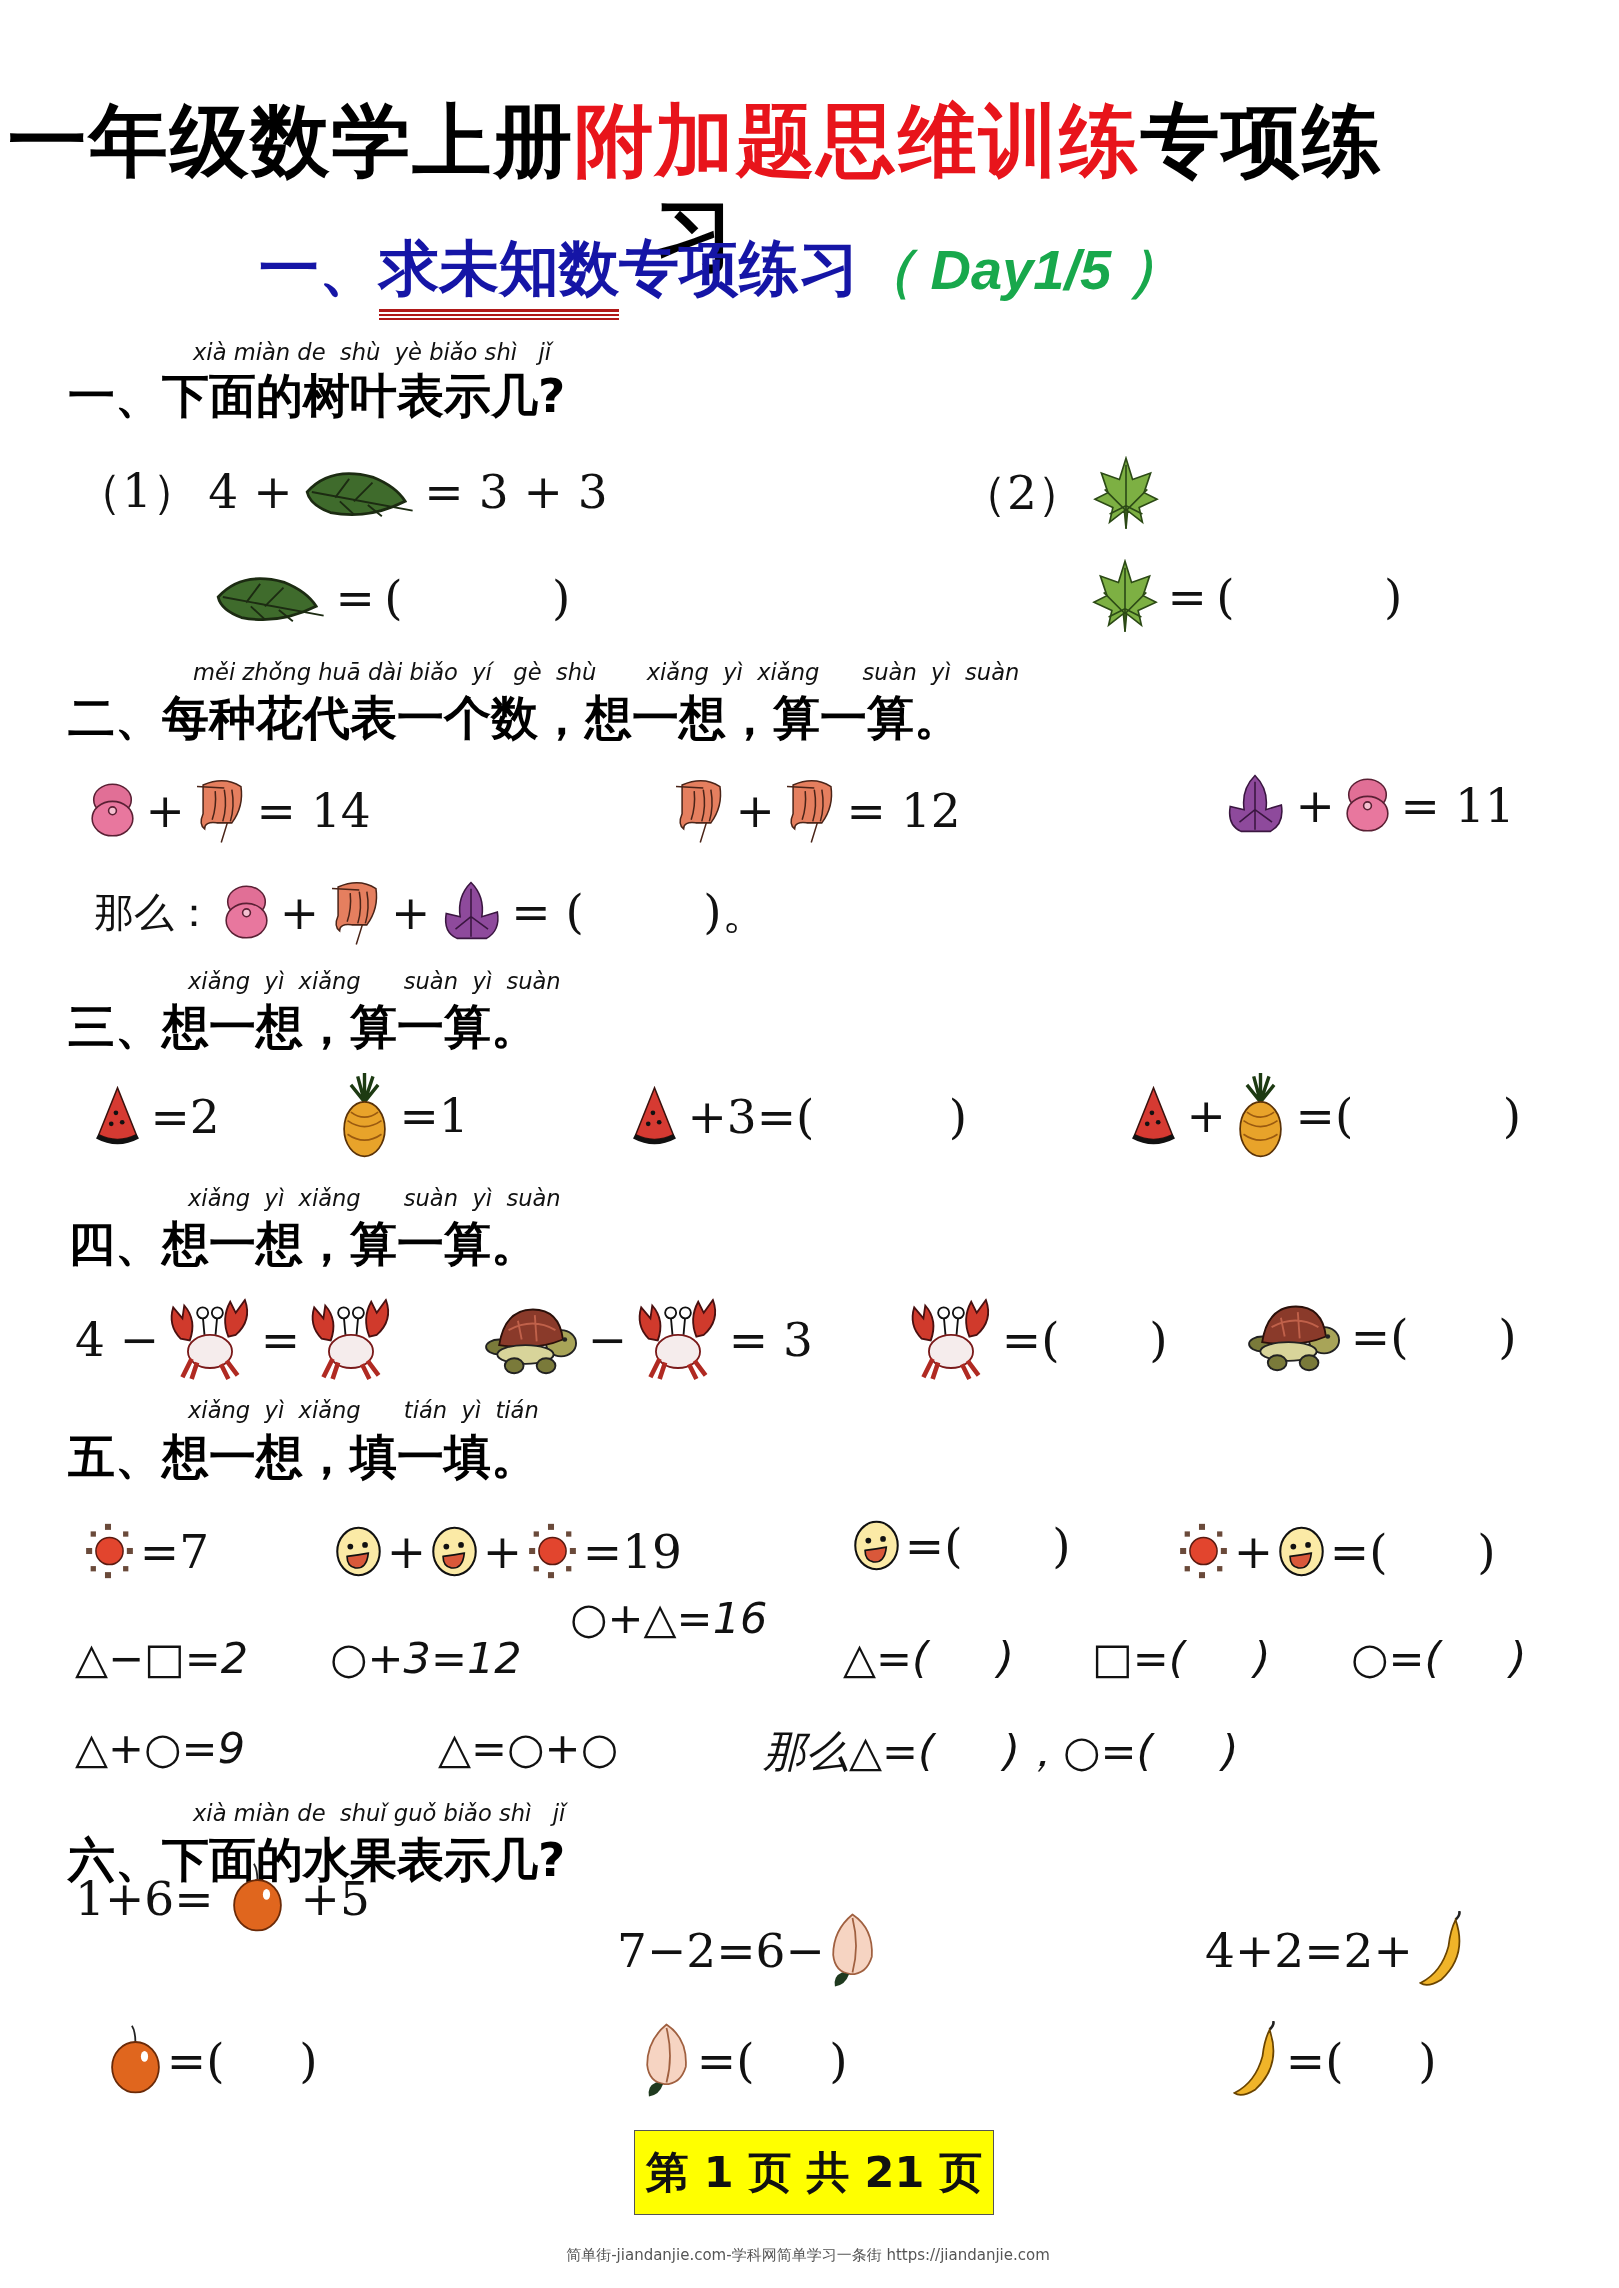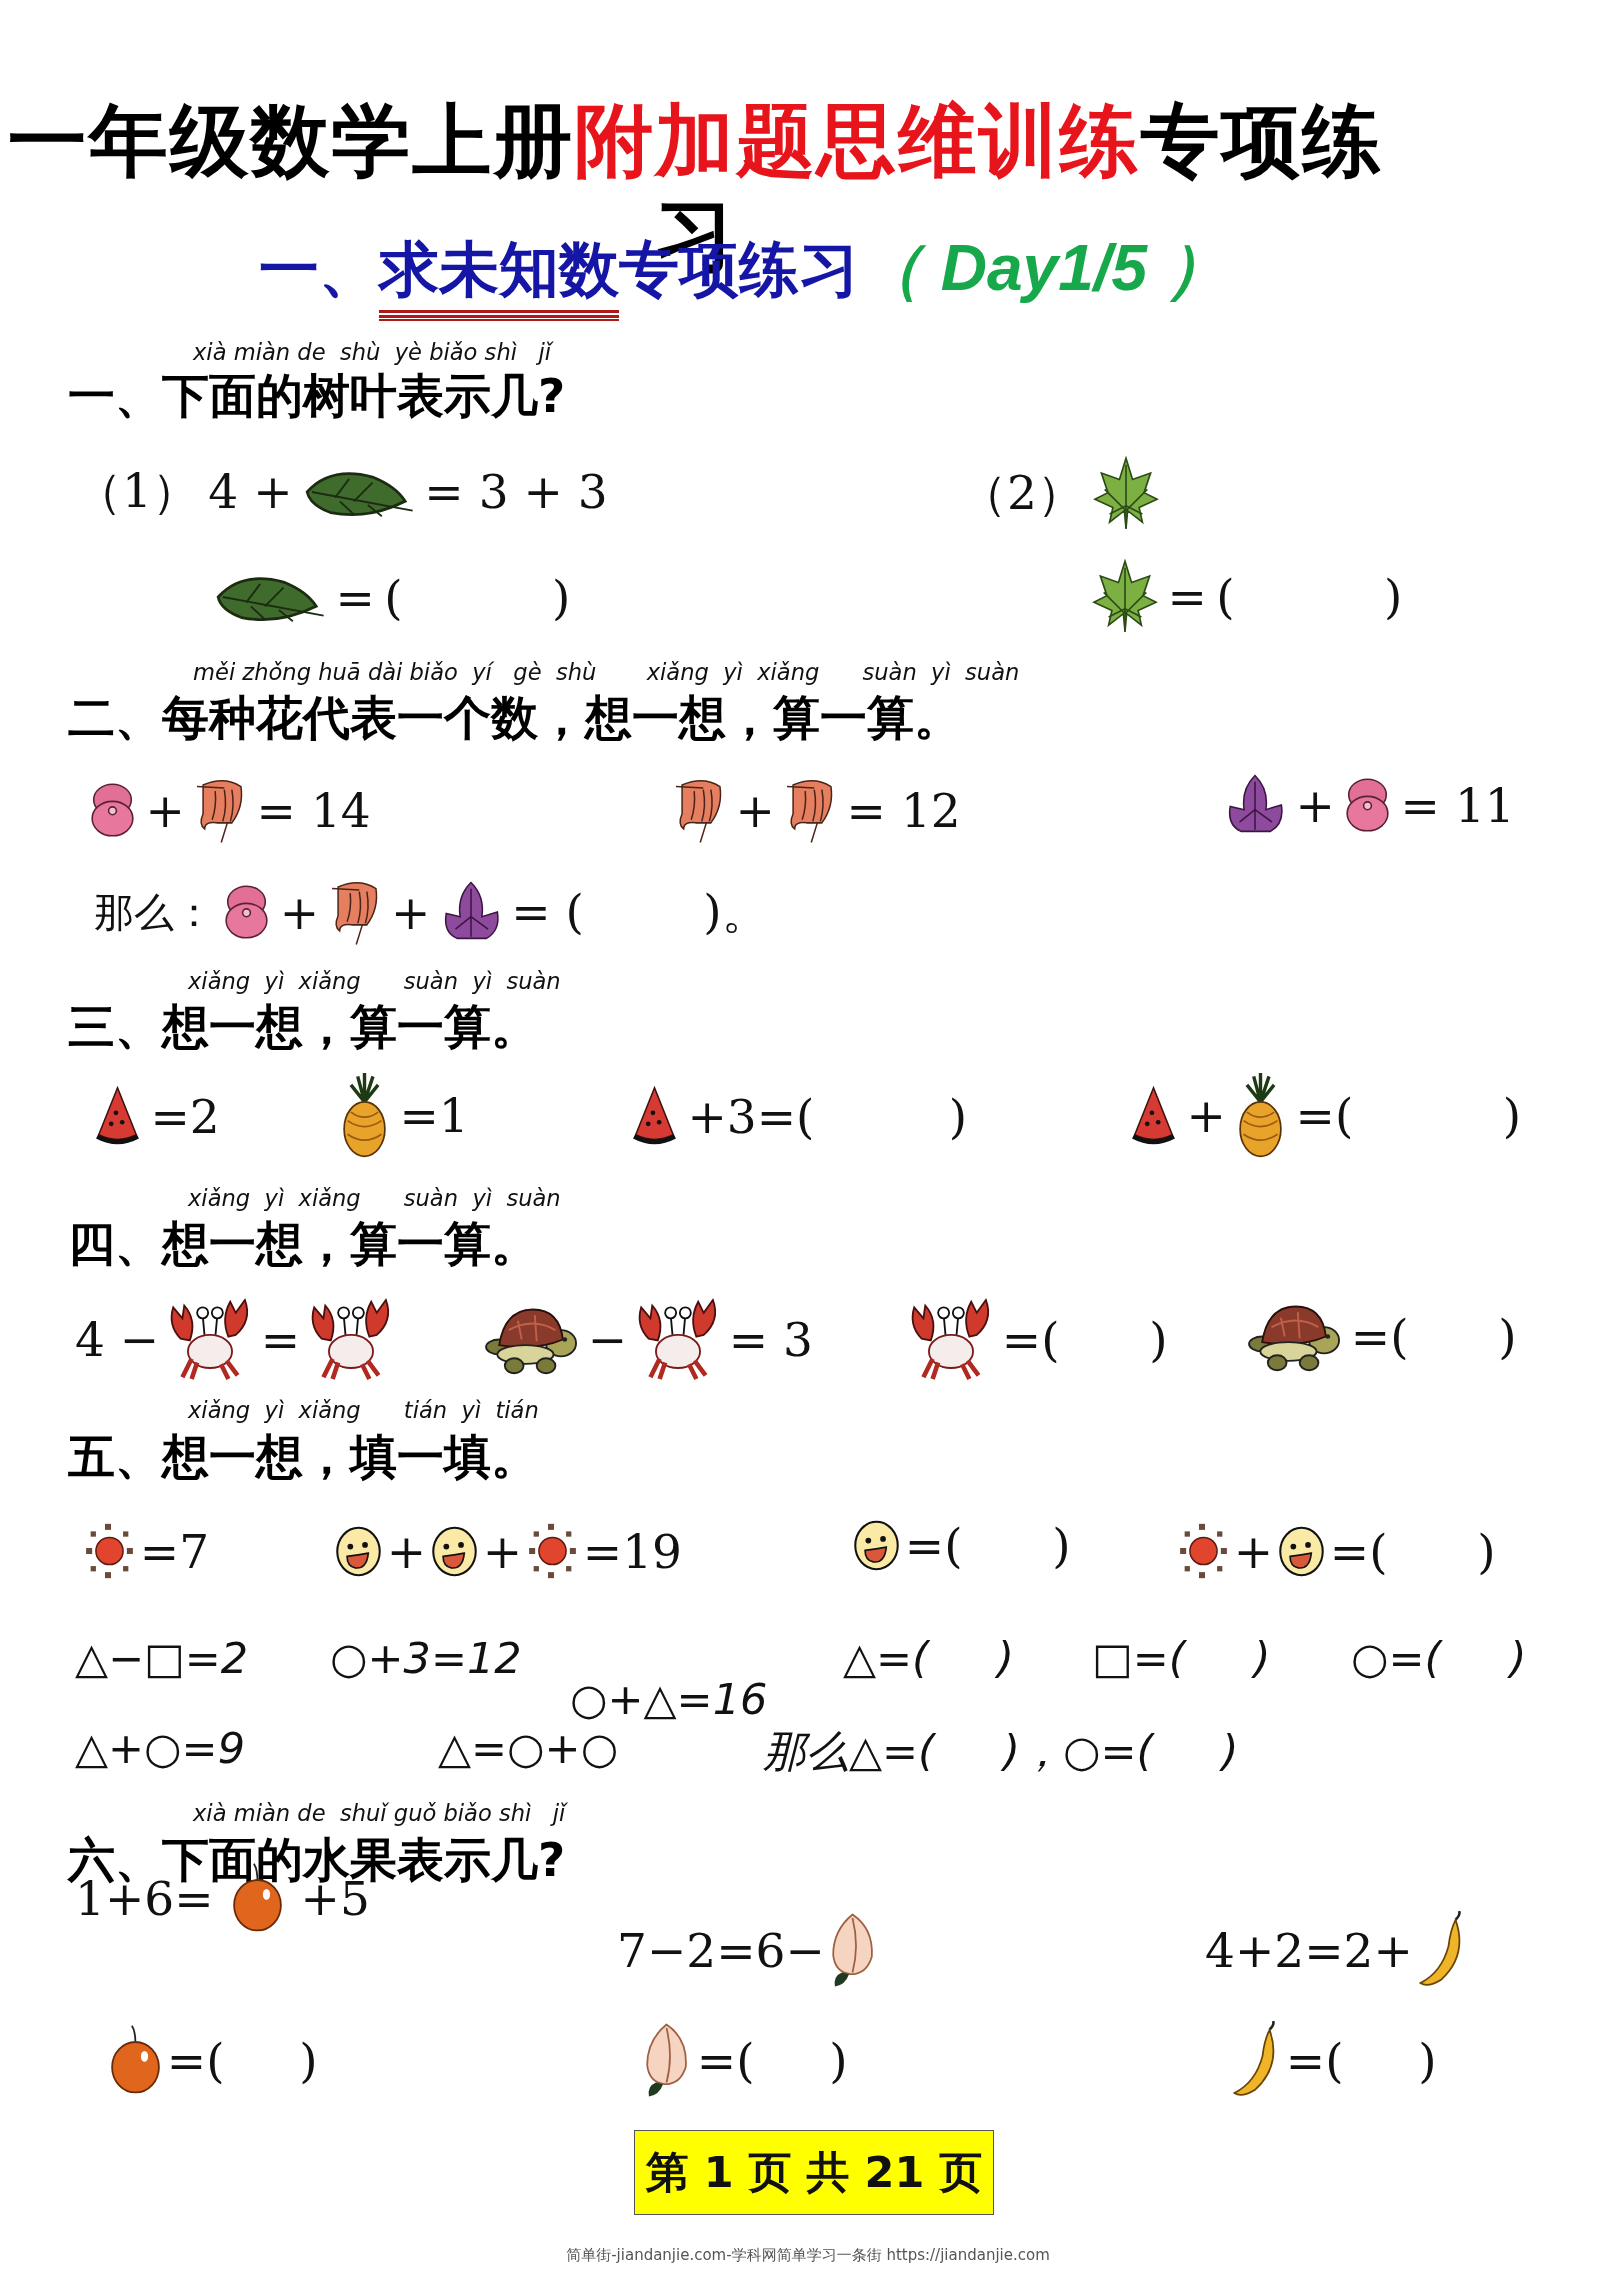--- a/index.html
+++ b/index.html
@@ -10,21 +10,21 @@
            font-family: "DejaVu Sans", sans-serif; font-weight: bold; font-size: 79px;
            letter-spacing: 1.9px; line-height: 94px; }
   .title .black { color: #000; }
   .title .red { color: #e8141b; }
   .subtitle { top: 226px; left: 259px; font-family: "DejaVu Sans", sans-serif;
               font-weight: bold; font-size: 60px; line-height: 85px; color: #1515a6; }
   .subtitle .ul { position: relative; display: inline-block; }
   .subtitle .ul::after { content: ""; position: absolute; left: 0; right: 0; bottom: -9.4px;
               height: 11.3px; background: repeating-linear-gradient(to bottom, #b01818 0 2.8px, #fff 2.8px 4.7px); }
   .subtitle .green { color: #18a84c; font-family: "Liberation Sans", sans-serif;
-              font-style: italic; font-weight: bold; font-size: 64px; }
+              font-style: italic; font-weight: bold; font-size: 56px; }
   .pinyin { font-family: "DejaVu Sans", sans-serif; font-style: italic; font-size: 22.6px;
             color: #111; white-space: pre; }
   .heading { font-family: "DejaVu Sans", sans-serif; font-weight: bold; font-size: 47px;
              color: #000; white-space: pre; }
   .expr { font-size: 47px; white-space: pre; display: flex; align-items: center; gap: 9.4px; }
   .shape-expr { font-family: "DejaVu Sans", sans-serif; font-style: italic; font-size: 43px;
                 white-space: pre; }
   .icon { display: inline-block; flex: none; }
   .pager { top: 2130px; left: 634px; width: 358px; height: 83px; background: #ffff00;
            border: 1.9px solid #555; display: flex; align-items: center; justify-content: center;
@@ -317,21 +317,21 @@
     </svg>
   <span>+</span>
   <svg class="icon" width="49" height="53" viewBox="0 0 52 56">
       <use href="#s-smile"></use>
     </svg>
   <span>=(      )</span>
 </div>
 
 <div class="abs shape-expr" style="top:1633px;left:75px">△−□=2</div>
 <div class="abs shape-expr" style="top:1633px;left:330px">○+3=12</div>
-<div class="abs shape-expr" style="top:1674px;left:570px">○+△=16</div>
+<div class="abs shape-expr" style="top:1593px;left:570px">○+△=16</div>
 <div class="abs shape-expr" style="top:1633px;left:843px">△=(     )</div>
 <div class="abs shape-expr" style="top:1633px;left:1092px">□=(     )</div>
 <div class="abs shape-expr" style="top:1633px;left:1351px">○=(     )</div>
 
 <div class="abs shape-expr" style="top:1723px;left:75px">△+○=9</div>
 <div class="abs shape-expr" style="top:1723px;left:438px">△=○+○</div>
 <div class="abs shape-expr" style="top:1723px;left:763px">那么△=(     )，○=(     )</div>
 
 <div class="abs pinyin" style="top:1800px;left:193px">xià miàn de  shuǐ guǒ biǎo shì   jǐ</div>
 <div class="abs heading" style="top:1829px;left:68px">六、下面的水果表示几?</div>

